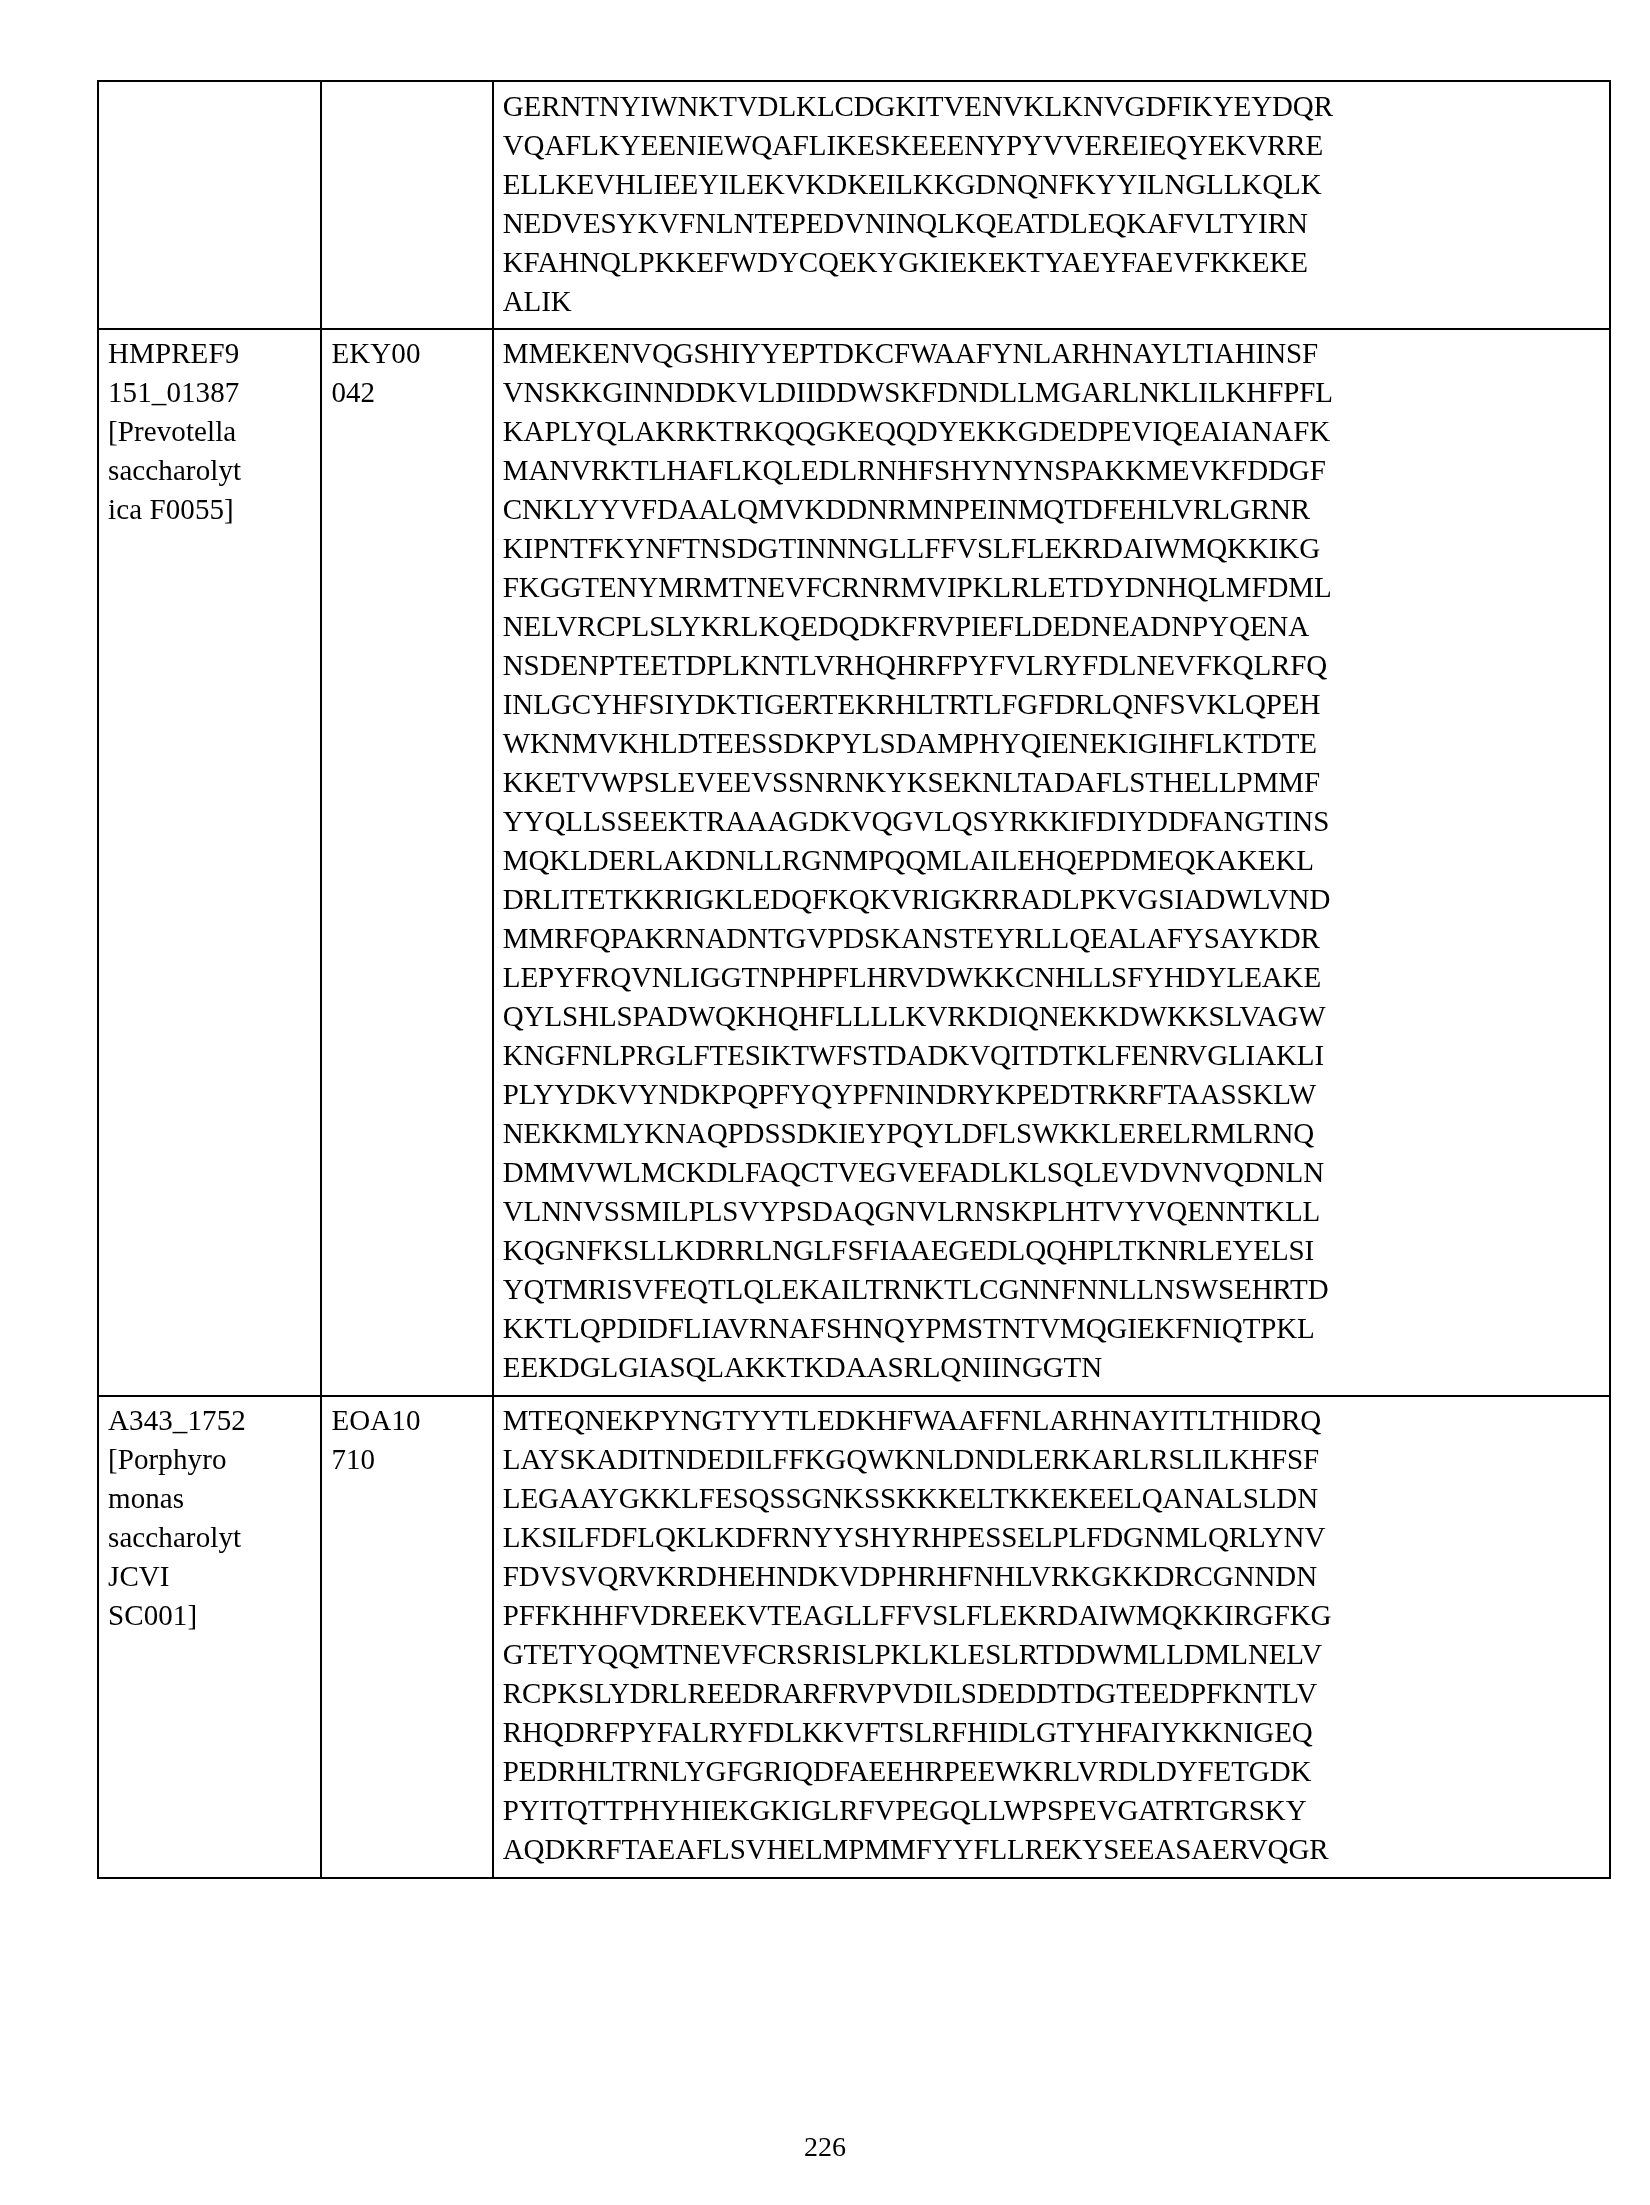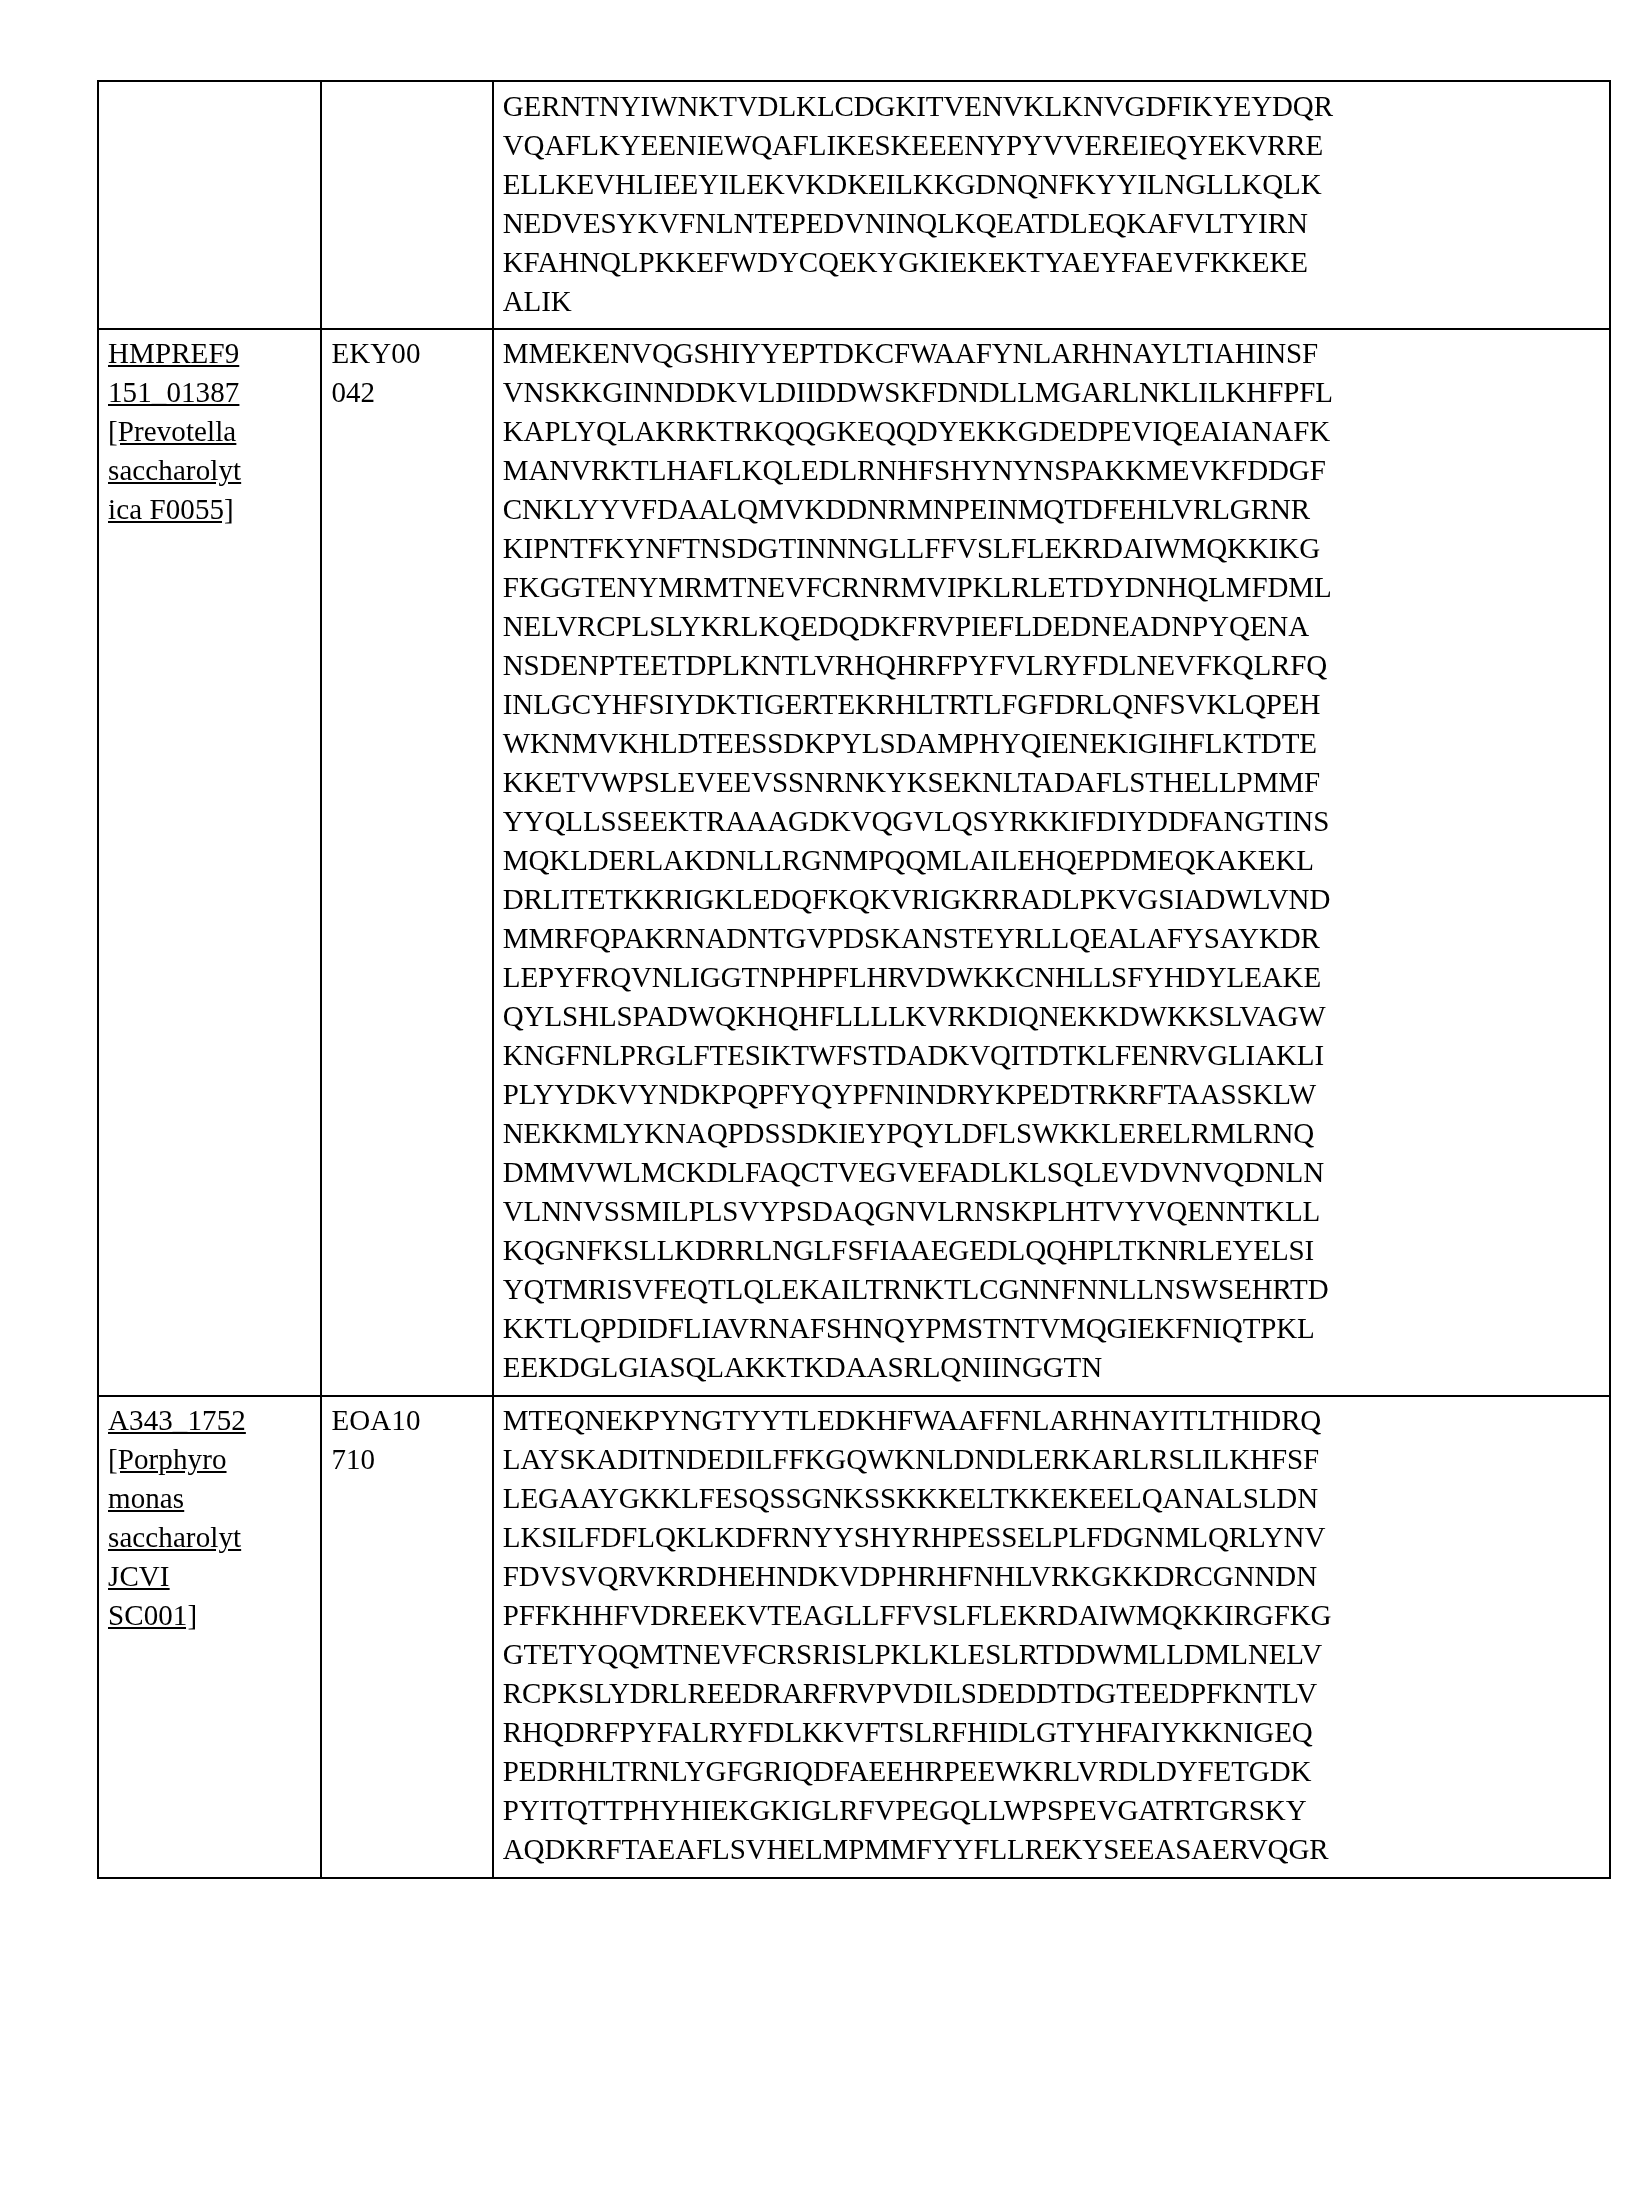--- a/index.html
+++ b/index.html
@@ -28,21 +28,21 @@
     top: 80px;
     width: 1457px;
     border-collapse: collapse;
     table-layout: fixed;
   }
   .seq-table td {
     border: 2.2px solid #000000;
     vertical-align: top;
     padding: 4.5px 7.4px 7.4px 9px;
   }
-  .col-locus  { width: 205px; text-decoration: underline; }
+  .col-locus  { width: 205px; }
   .col-acc    { width: 153px; }
   .col-seq    { width: 1099px; }
 
   .cell-text {
     font-size: 29px;
     line-height: 39px;
     letter-spacing: 0.1px;
     white-space: pre-line;
     word-break: break-all;
   }
@@ -159,15 +159,16 @@
 RHQDRFPYFALRYFDLKKVFTSLRFHIDLGTYHFAIYKKNIGEQ
 PEDRHLTRNLYGFGRIQDFAEEHRPEEWKRLVRDLDYFETGDK
 PYITQTTPHYHIEKGKIGLRFVPEGQLLWPSPEVGATRTGRSKY
 AQDKRFTAEAFLSVHELMPMMFYYFLLREKYSEEASAERVQGR</div>
         </td>
       </tr>
 
     </tbody>
   </table>
 
+  <div class="page-number">226</div>
 
 </div>
 
 
 </body></html>

